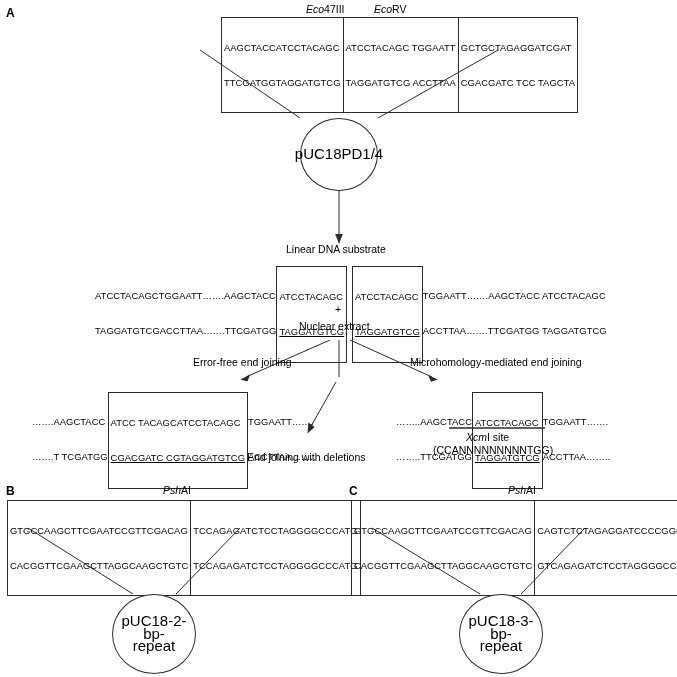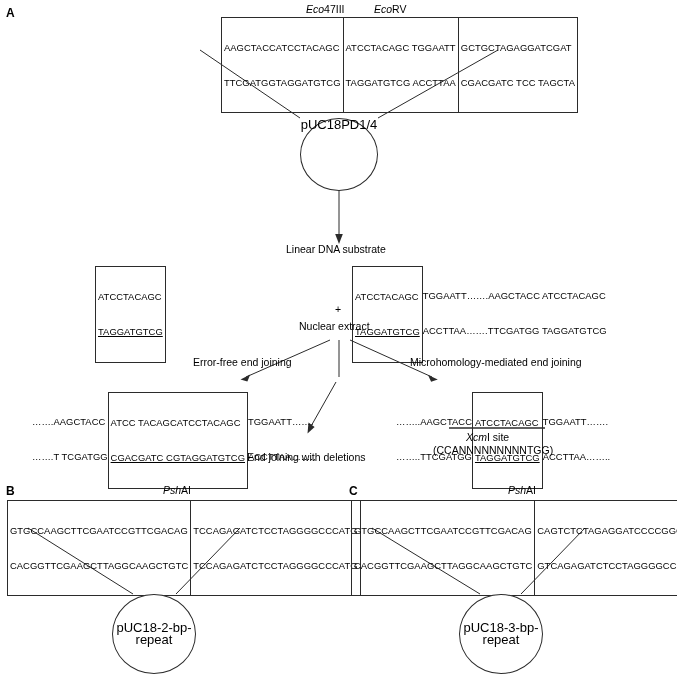--- a/index.html
+++ b/index.html
@@ -10,22 +10,22 @@
   .enzyme{font-size:10.5px;white-space:nowrap;}
   .enzyme i{font-style:italic;}
   .seqbox{border:1px solid #2b2b2b;display:inline-block;box-sizing:border-box;}
   .seqrow{display:flex;font-size:9.4px;line-height:11.8px;white-space:pre;
           font-family:"Liberation Sans","DejaVu Sans",sans-serif;letter-spacing:0.05px;}
   .seg{padding:0 2px;}
   .divider{border-left:1px solid #2b2b2b;}
   .plain{font-size:9.4px;line-height:12.2px;white-space:pre;}
   .caption{font-size:10.5px;white-space:nowrap;text-align:right;}
   .circle{border:1px solid #2b2b2b;border-radius:50%;display:flex;
-          justify-content:center;text-align:center;
-          font-size:13px;line-height:12.5px;box-sizing:border-box;background:#fff;}
+          align-items:center;justify-content:center;text-align:center;
+          font-size:15px;line-height:12.5px;box-sizing:border-box;background:#fff;}
   .u{text-decoration:underline;}
   .boxed{border:1px solid #2b2b2b;box-sizing:border-box;display:inline-block;}
   svg{position:absolute;top:0;left:0;pointer-events:none;}
   .seqcell{display:block;}
 </style>
 </head>
 <body>
 
 <svg width="677" height="677">
 
@@ -80,20 +80,24 @@
 </div>
 
 <div class="abs circle" style="left:300px;top:118px;width:78px;height:73px;">
   <span>pUC18PD1/4</span>
 </div>
 
 <div class="abs caption" style="left:286px;top:243px;">Linear DNA substrate</div>
 
 <div class="abs" style="left:95px;top:266px;">
   <div class="seqrow">
+    <div>
+      <span class="seqcell plain">ATCCTACAGCTGGAATT…….AAGCTACC</span>
+      <span class="seqcell plain">TAGGATGTCGACCTTAA…….TTCGATGG</span>
+    </div>
     <div class="boxed" style="padding:0 2px;">
       <span class="seqcell plain">ATCCTACAGC</span>
       <span class="seqcell plain u">TAGGATGTCG</span>
     </div>
   </div>
 </div>
 
 <div class="abs" style="left:352px;top:266px;">
   <div class="seqrow">
     <div class="boxed" style="padding:0 2px;">

